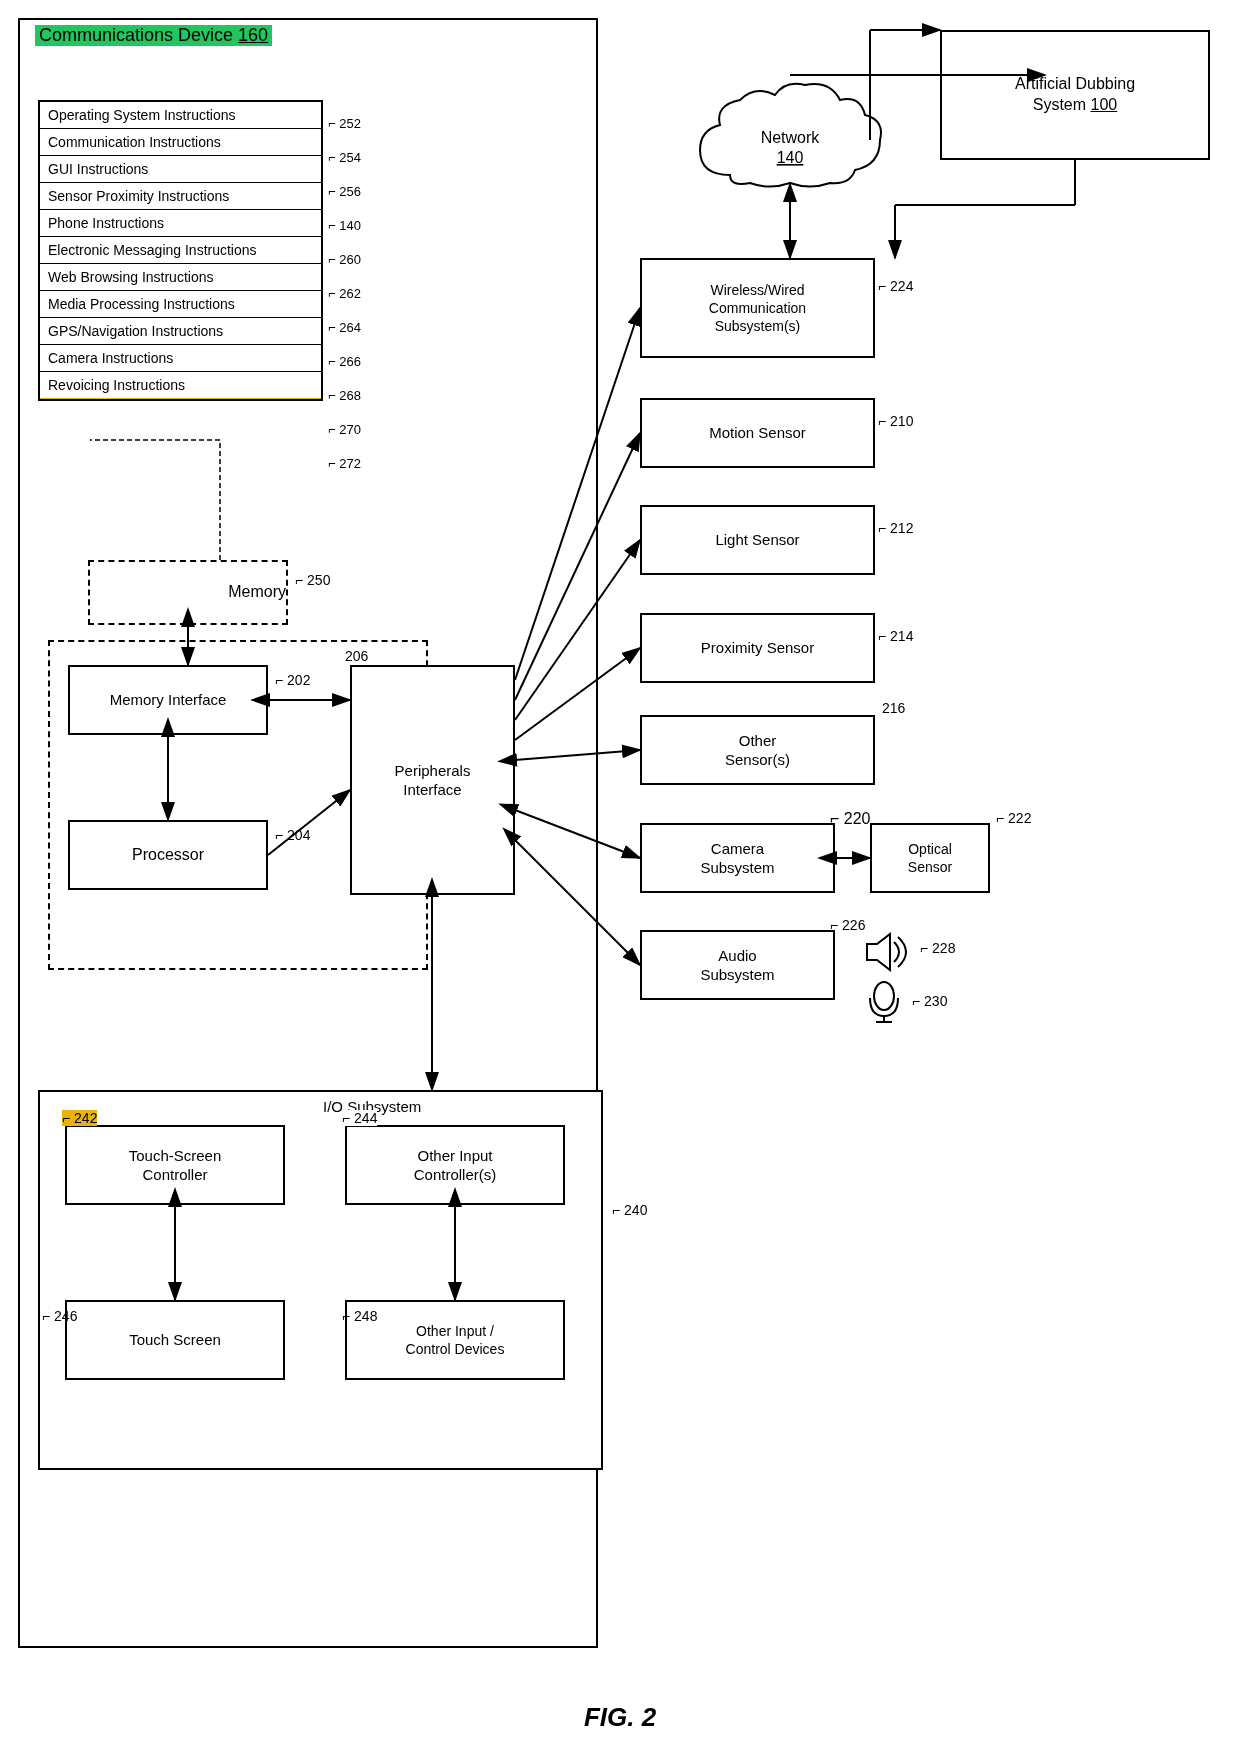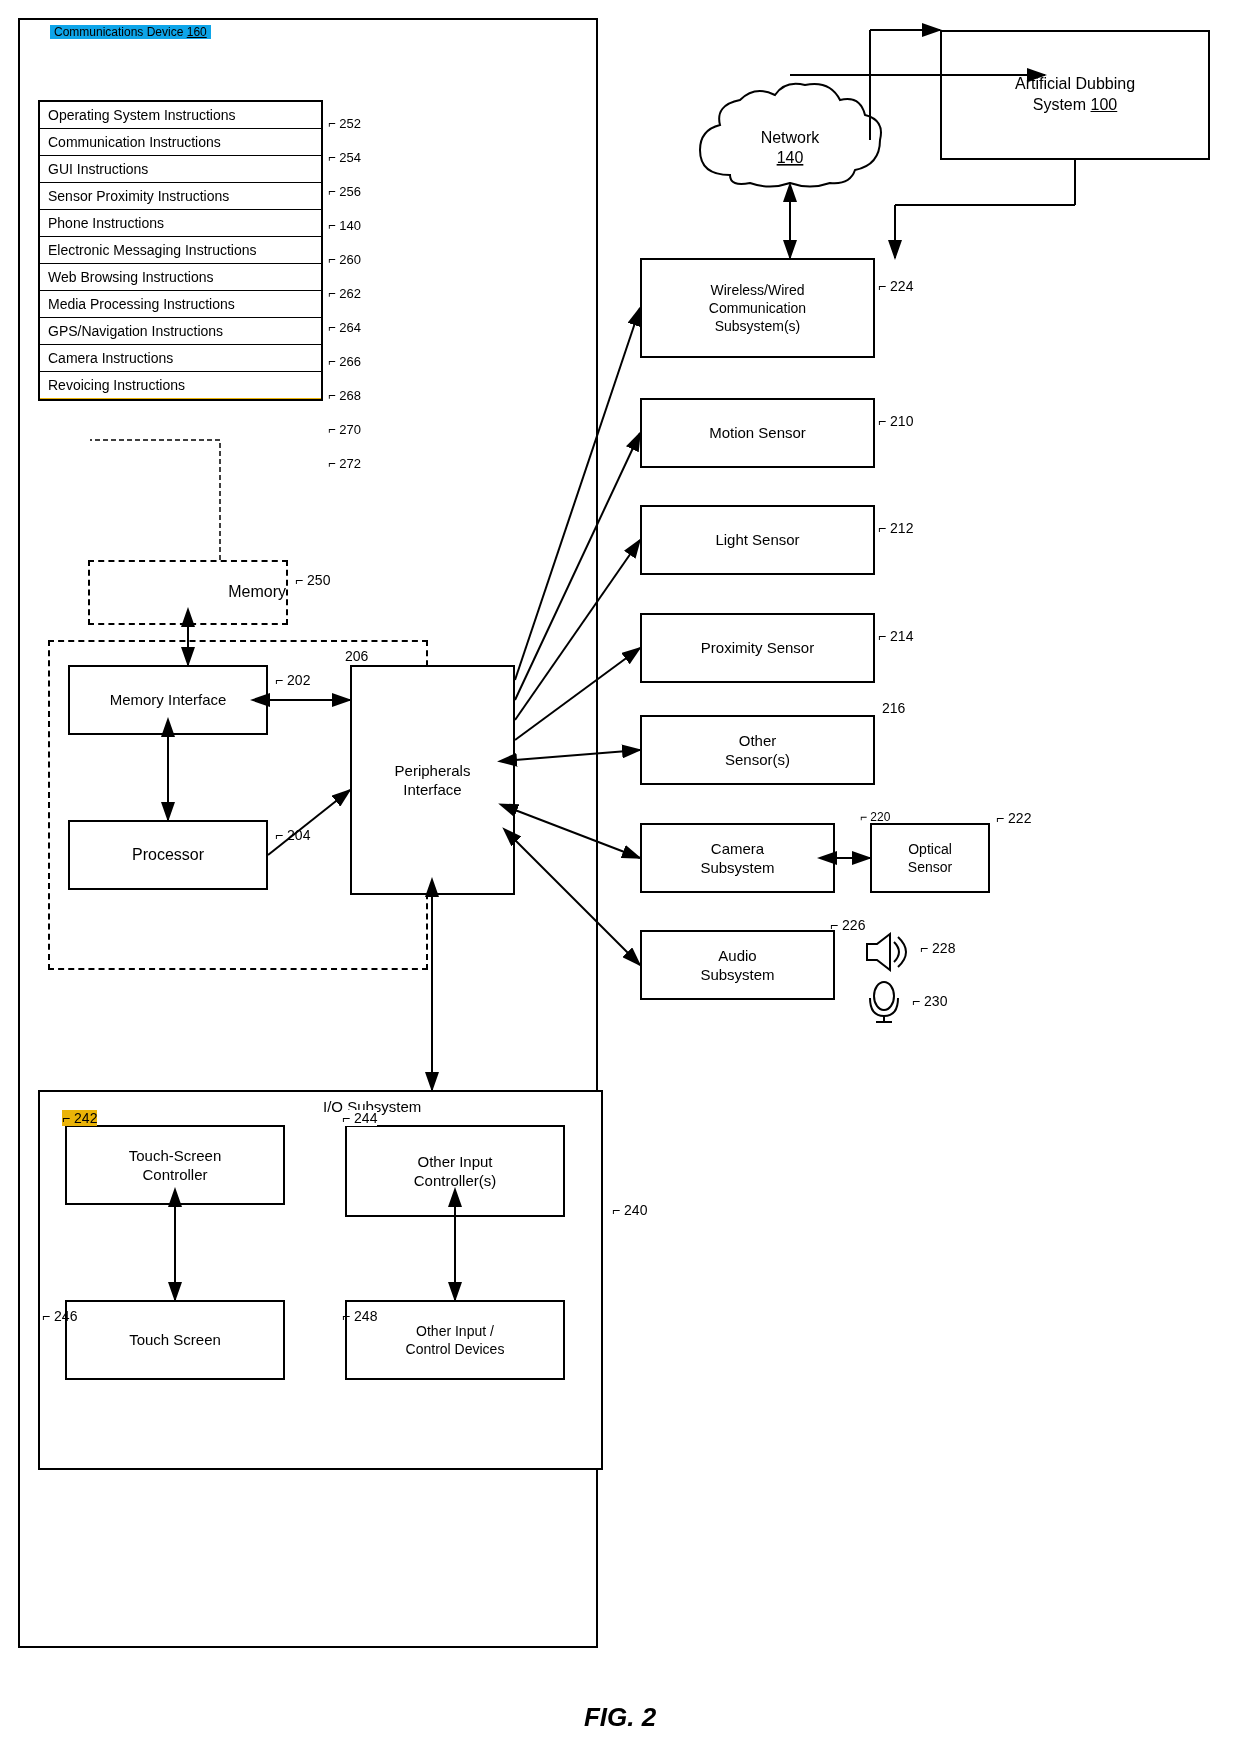--- a/index.html
+++ b/index.html
@@ -44,21 +44,21 @@
       text-align: center;
     }
   </style>
 </head>
 <body>
 
 <div class="diagram-container">
 
   <div style="position:absolute; left:18px; top:18px; width:580px; height:1630px; border:2px solid black;"></div>
 
-  <div style="position:absolute; left:50px; top:25px; font-size:12px; font-weight:normal; background:#0ea5e9; padding:0 4px;">
+  <div style="position:absolute; left:35px; top:25px; font-size:18px; font-weight:normal; background:#22c55e; padding:0 4px;">
     Communications Device <span style="text-decoration:underline;">160</span>
   </div>
 
   <div class="box" style="left:940px; top:30px; width:270px; height:130px; font-size:16px;">
     <span>Artificial Dubbing<br>System <span style="text-decoration:underline;">100</span></span>
   </div>
 
   <div style="position:absolute; left:690px; top:75px; width:200px; height:130px;">
     <svg width="200" height="130" viewBox="0 0 200 130">
 
@@ -159,21 +159,21 @@
   <div style="position:absolute; left:882px; top:700px; font-size:14px;">216</div>
 
   <div class="box" style="left:640px; top:715px; width:235px; height:70px; font-size:15px;">
     <span>Other<br>Sensor(s)</span>
   </div>
 
   <div class="box" style="left:640px; top:823px; width:195px; height:70px; font-size:15px;">
     <span>Camera<br>Subsystem</span>
   </div>
 
-  <div style="position:absolute; left:860px; top:810px; font-size:12px;">⌐ 220</div>
+  <div style="position:absolute; left:830px; top:810px; font-size:16px;">⌐ 220</div>
 
   <div class="box" style="left:870px; top:823px; width:120px; height:70px; font-size:14px;">
     <span>Optical<br>Sensor</span>
   </div>
 
   <div style="position:absolute; left:996px; top:810px; font-size:14px;">⌐ 222</div>
 
   <div class="box" style="left:640px; top:930px; width:195px; height:70px; font-size:15px;">
     <span>Audio<br>Subsystem</span>
   </div>
@@ -206,21 +206,21 @@
   <div style="position:absolute; left:320px; top:1098px; font-size:15px; background:white; padding:0 3px;">I/O Subsystem</div>
 
   <div style="position:absolute; left:612px; top:1202px; font-size:14px;">⌐ 240</div>
 
   <div class="box" style="left:65px; top:1125px; width:220px; height:80px; font-size:15px;">
     <span>Touch-Screen<br>Controller</span>
   </div>
 
   <div style="position:absolute; left:62px; top:1110px; font-size:14px; background:#eab308;">⌐ 242</div>
 
-  <div class="box" style="left:345px; top:1125px; width:220px; height:92px; font-size:15px;">
+  <div class="box" style="left:345px; top:1125px; width:220px; height:80px; font-size:15px;">
     <span>Other Input<br>Controller(s)</span>
   </div>
 
   <div style="position:absolute; left:342px; top:1110px; font-size:14px; background:white;">⌐ 244</div>
 
   <div class="box" style="left:65px; top:1300px; width:220px; height:80px; font-size:15px;">
     <span>Touch Screen</span>
   </div>
 
   <div style="position:absolute; left:42px; top:1308px; font-size:14px;">⌐ 246</div>

